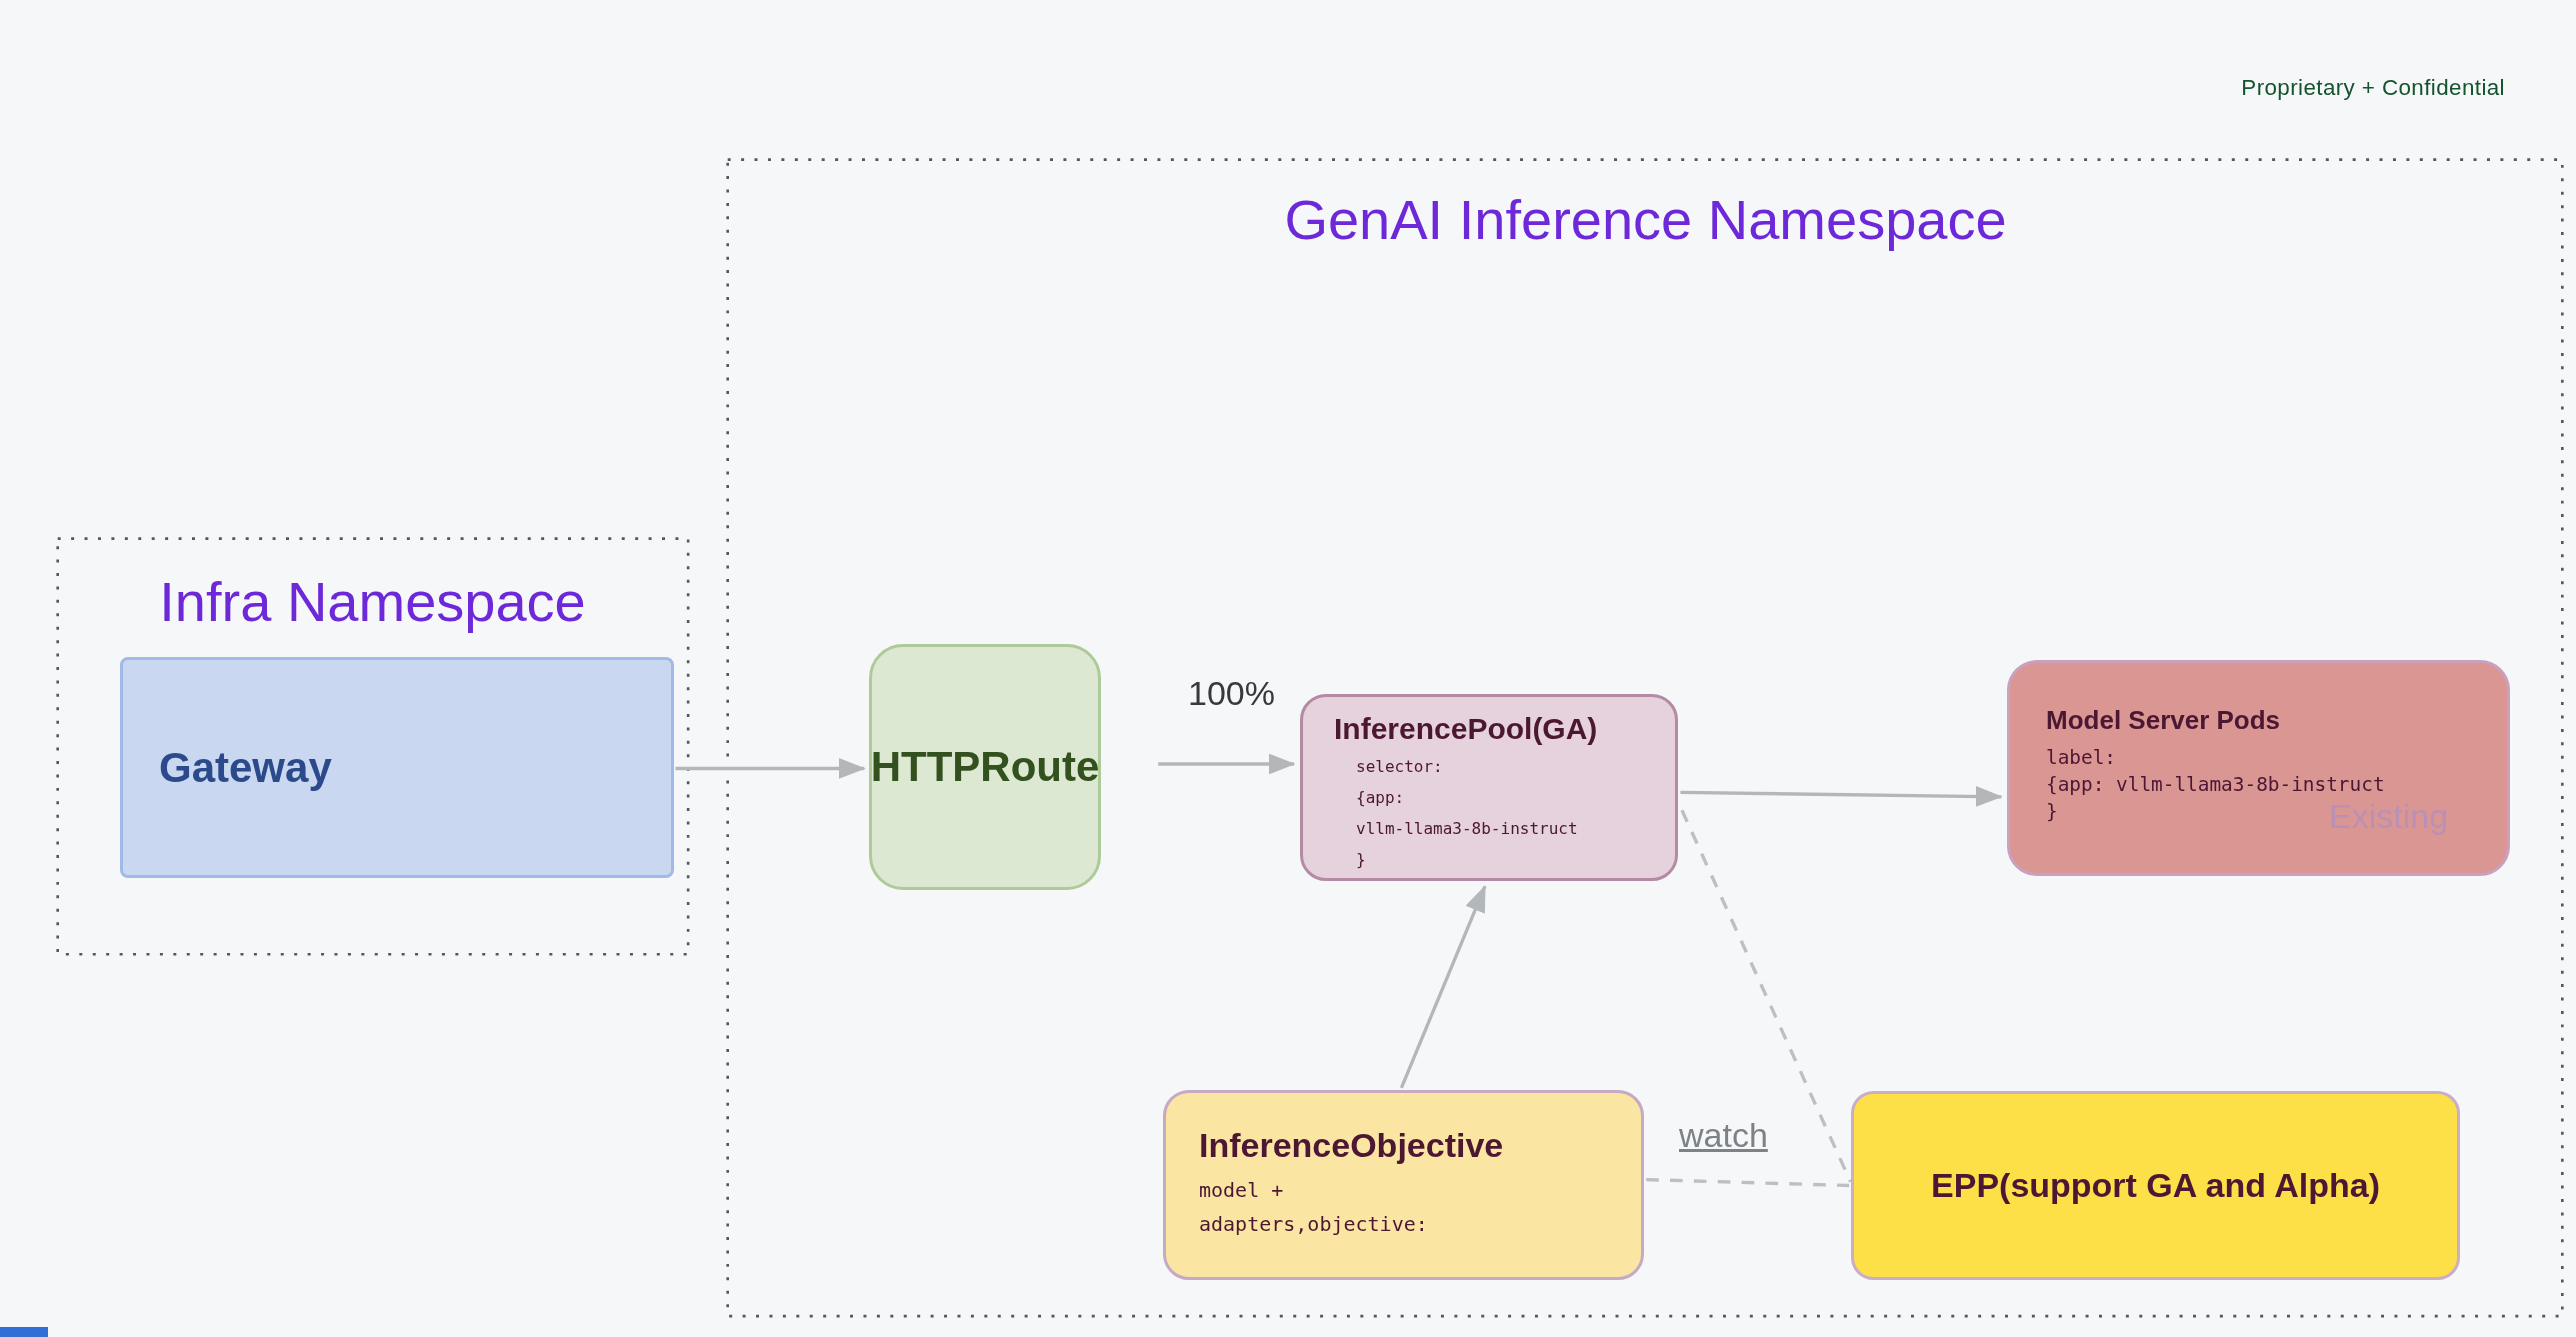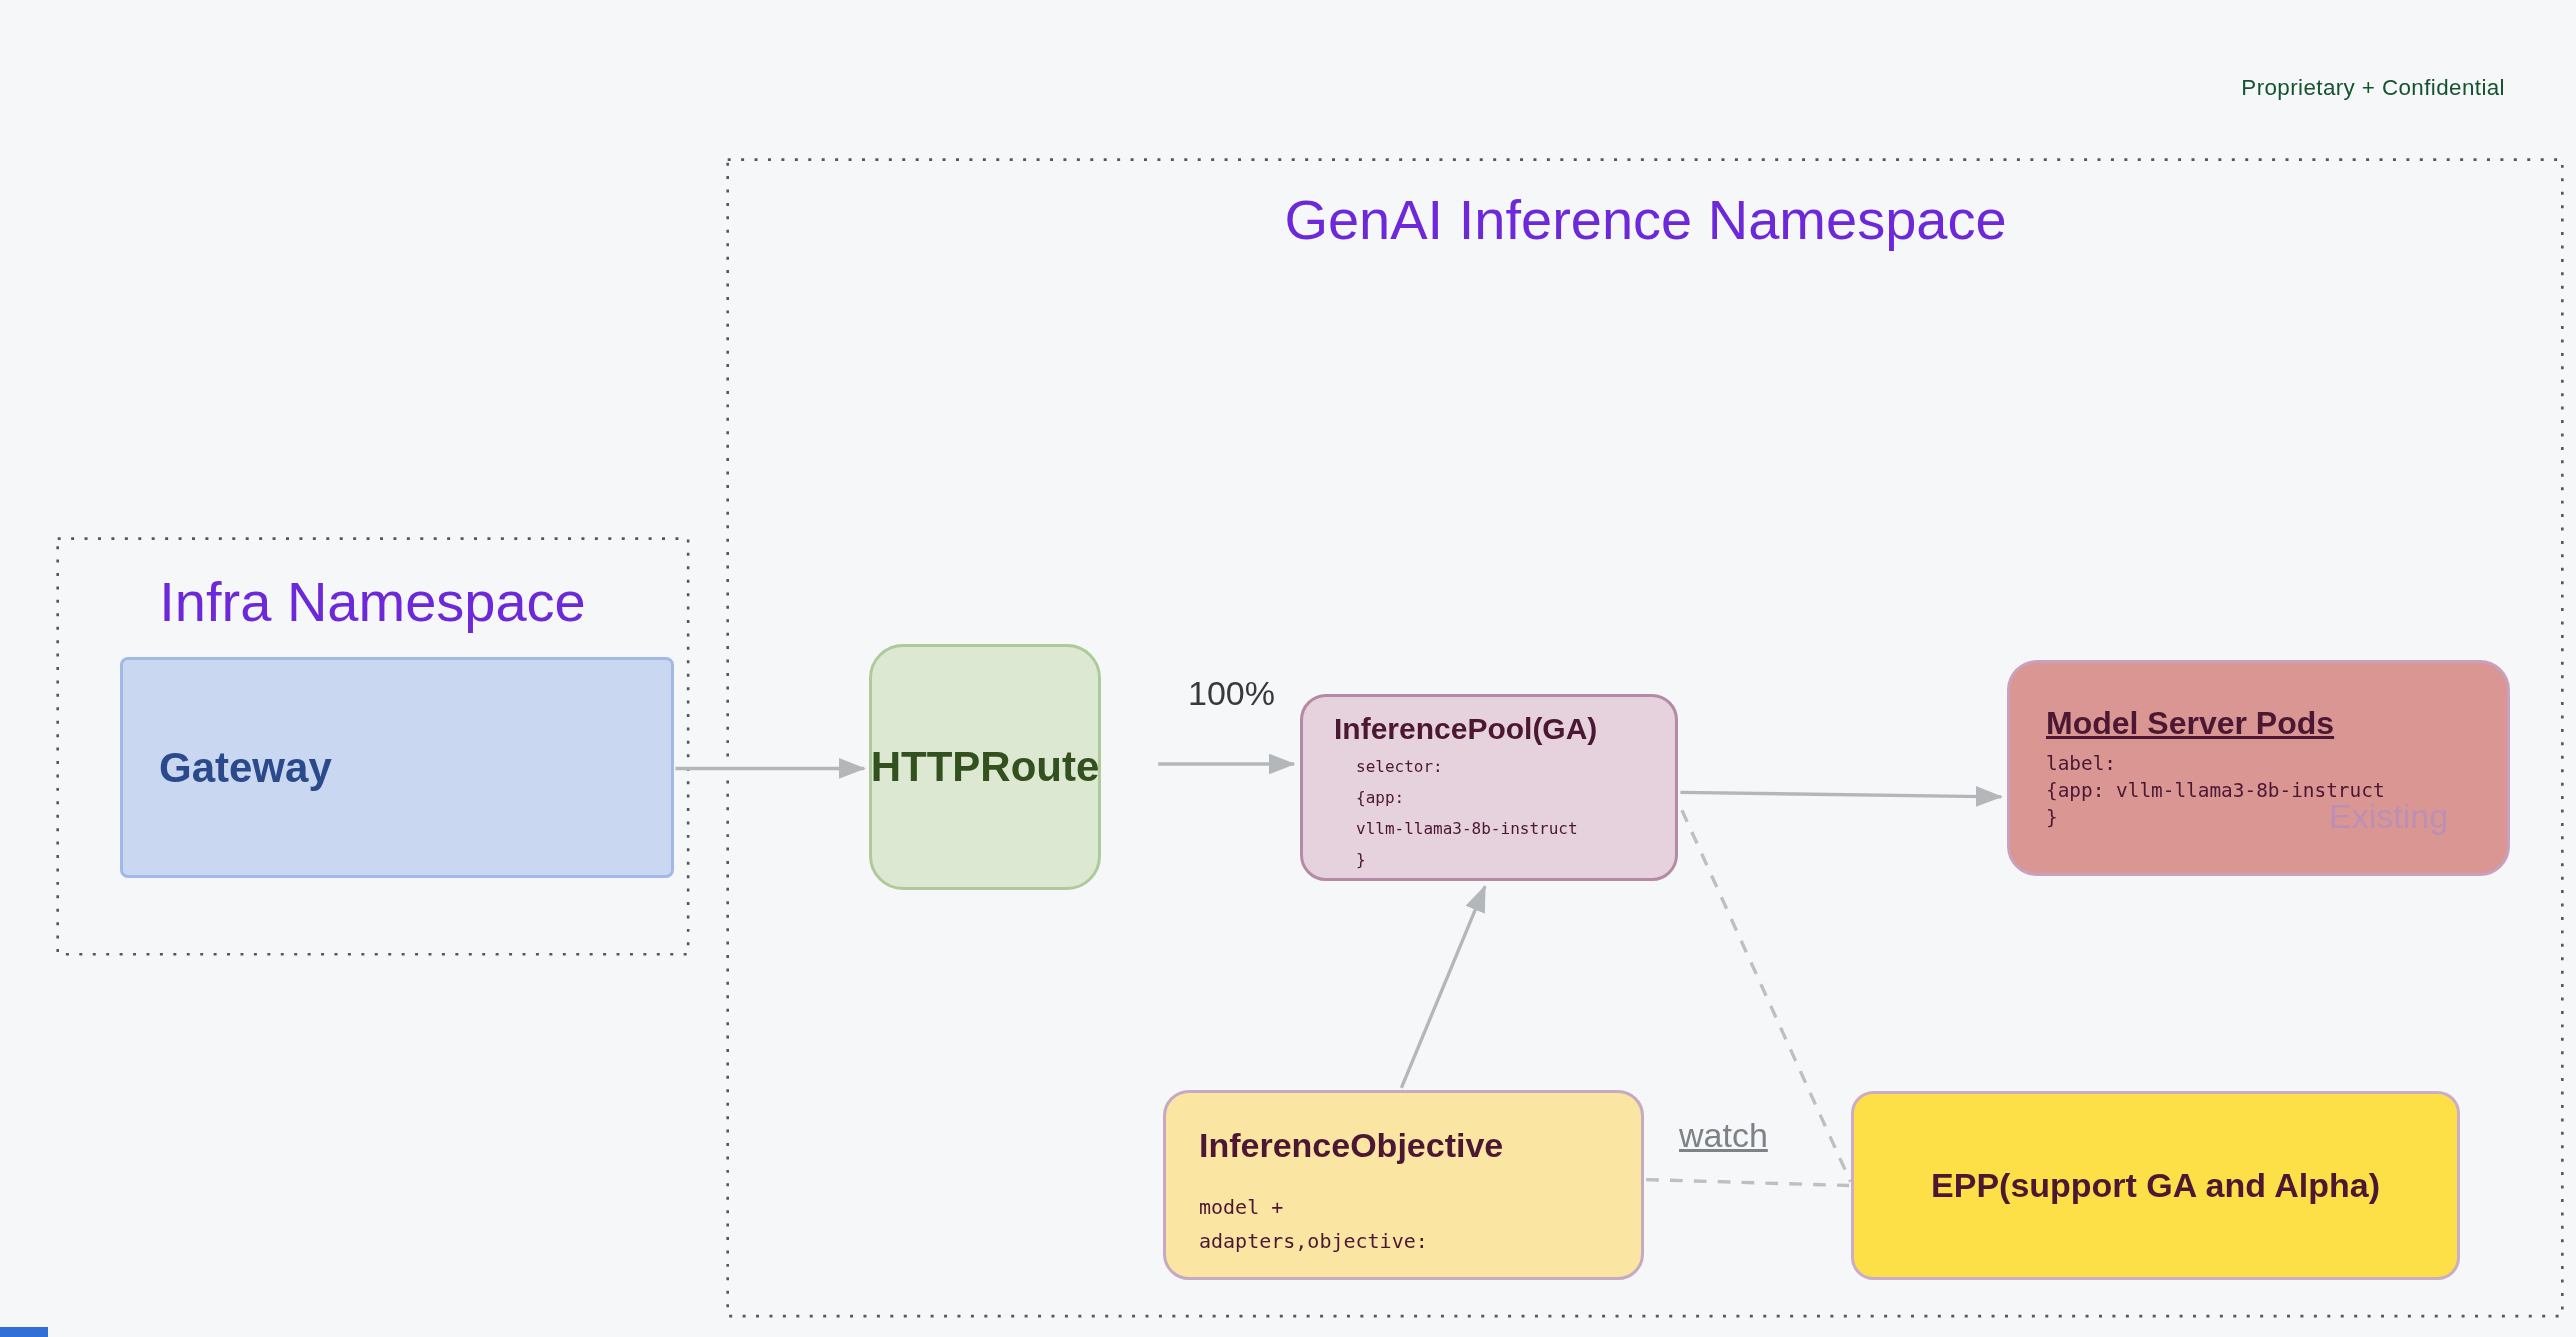--- a/index.html
+++ b/index.html
@@ -47,33 +47,33 @@
     padding:15px 21px 0 31px;
   }
   .node.pool .node-title{font-size:30px;margin-bottom:4.5px;}
   .node.pool .code{font-size:16px;line-height:31px;margin-left:22px;}
 
   .node.pods{
     left:2007px;top:660px;width:503px;height:216px;
     background:#d99693;border:3px solid #c9a0bd;border-radius:30px;
     padding:42px 21px 0 36px;position:absolute;
   }
-  .node.pods .node-title{font-size:32px;margin-bottom:7.5px;text-decoration:underline;}
+  .node.pods .node-title{font-size:26px;margin-bottom:7.5px;}
   .node.pods .code{font-size:19.4px;line-height:27px;}
   .node.pods .tag{
     position:absolute;left:319px;top:134px;font-size:34px;
     color:#b48fbe;opacity:.8;font-weight:400;white-space:nowrap;
   }
 
   .node.objective{
     left:1163px;top:1090px;width:481px;height:190px;
     background:#fbe5a3;border:3px solid #c6a9c2;border-radius:26px;
     padding:33px 21px 0 33px;
   }
-  .node.objective .node-title{font-size:34px;margin-bottom:25px;}
+  .node.objective .node-title{font-size:34px;margin-bottom:8px;}
   .node.objective .code{font-size:20px;line-height:34px;}
 
   .node.epp{
     left:1851px;top:1091px;width:609px;height:189px;
     background:#fde047;border:3px solid #cbaec6;border-radius:22.4px;
     display:flex;align-items:center;justify-content:center;
   }
   .node.epp .node-title{font-size:34px;color:#4b1733;}
 
   .edge-label{white-space:nowrap;z-index:3;}

